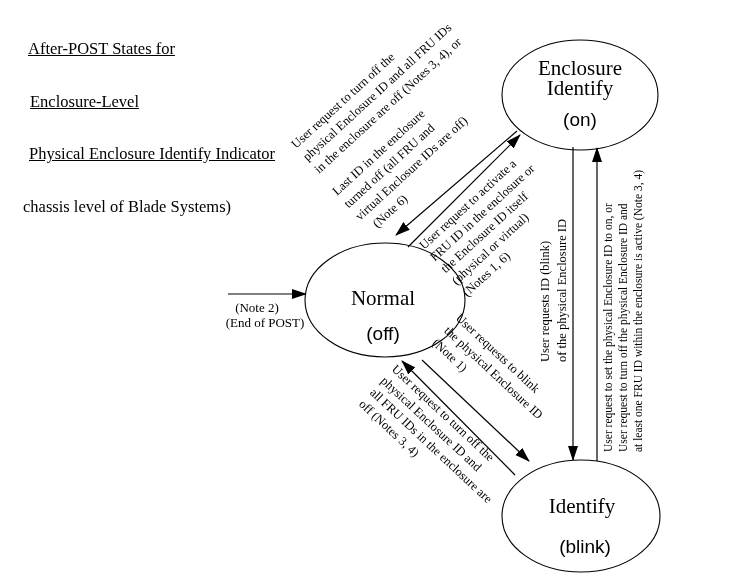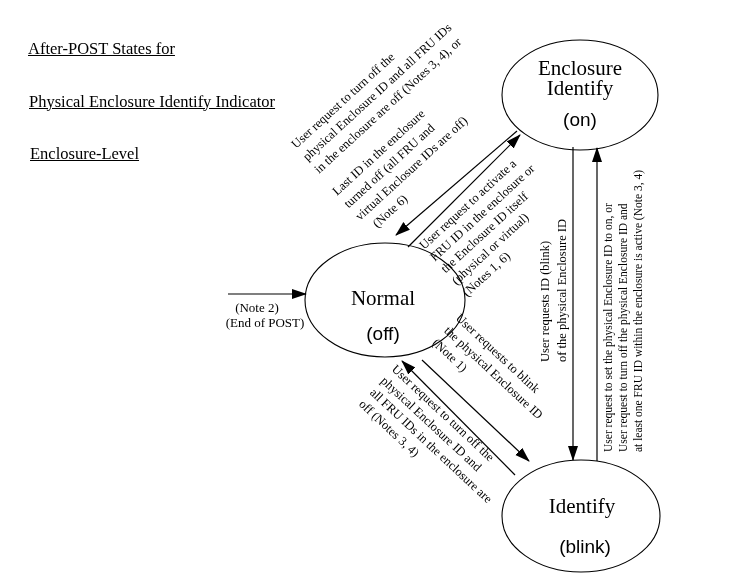--- a/index.html
+++ b/index.html
@@ -21,22 +21,23 @@
   ellipse{fill:#fff;stroke:#000;stroke-width:1.1;}
   line{stroke:#000;stroke-width:1.2;}
 </style>
 </head>
 <body>
 
 <div id="page">
 
   <div class="title">
     <div class="u t1">After-POST States for</div>
+    <div class="u t2">Enclosure-Level</div>
     <div class="u t3">Physical Enclosure Identify Indicator</div>
-    <div class="u t2">Enclosure-Level</div>
+    <div class="t5">chassis level of Blade Systems)</div>
   </div>
 
   <svg width="735" height="582" viewBox="0 0 735 582">
     <defs>
       <marker id="ah" markerUnits="userSpaceOnUse" markerWidth="16" markerHeight="12" refX="14" refY="5" orient="auto">
         <path d="M0,0 L15,5 L0,10 Z" fill="#000"></path>
       </marker>
     </defs>
 
     <ellipse cx="580" cy="95" rx="78" ry="55"></ellipse>

